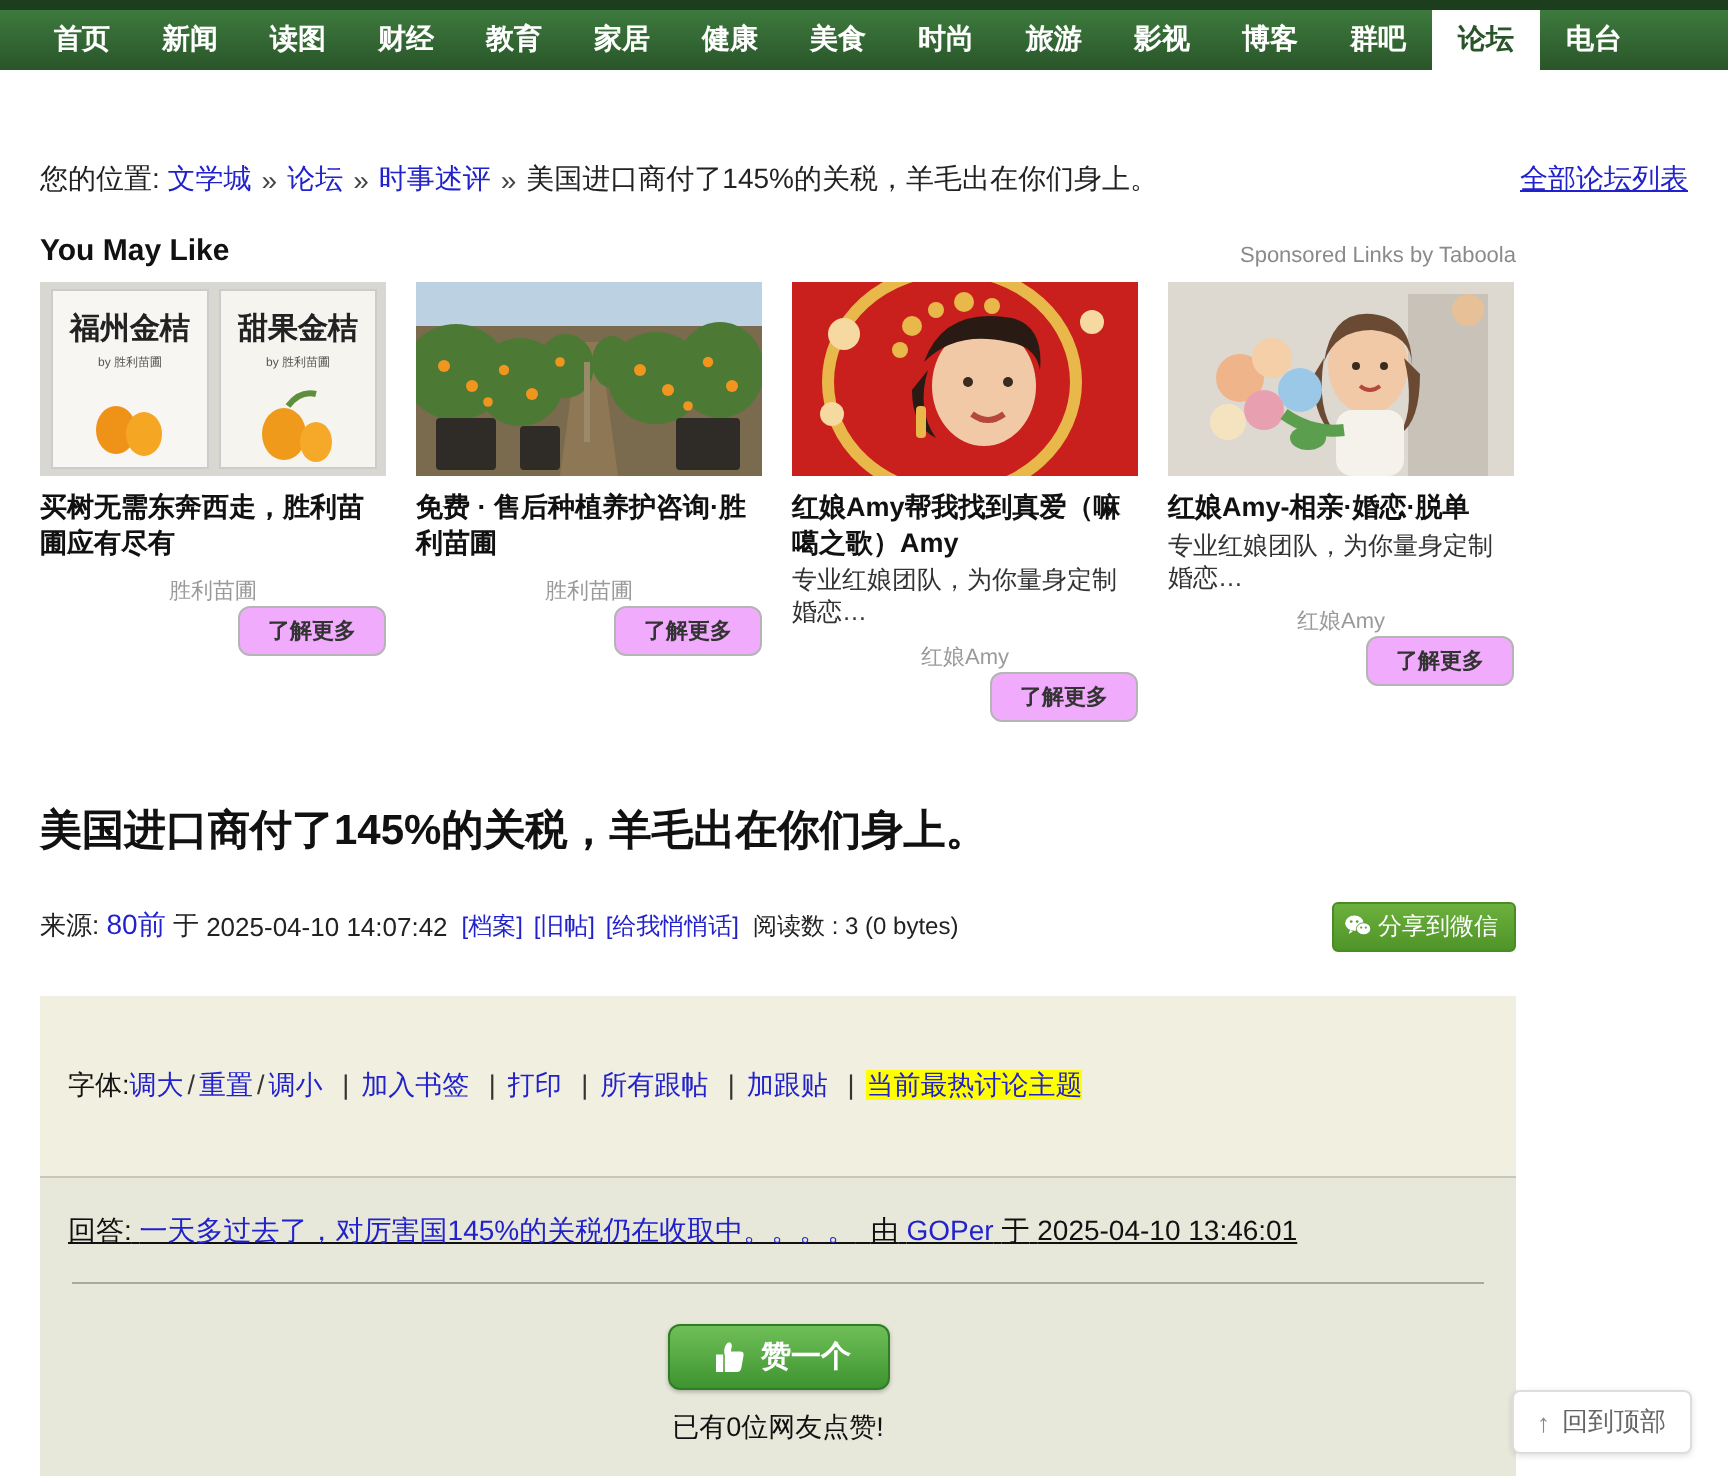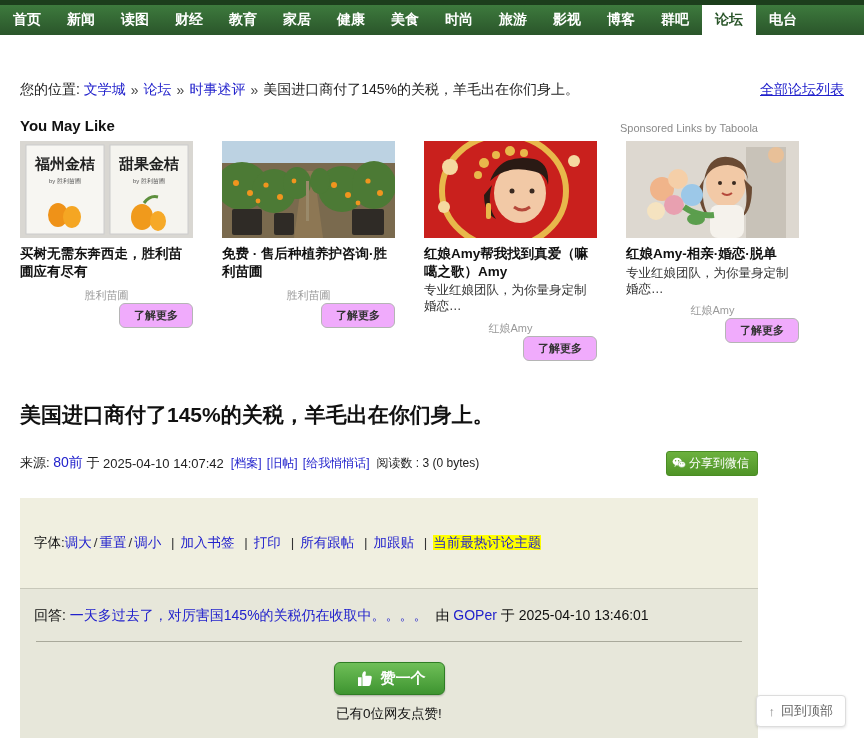--- a/index.html
+++ b/index.html
@@ -2,38 +2,38 @@
 <html><head>
 <meta charset="utf-8">
 <style>
   * { margin:0; padding:0; box-sizing:border-box; }
   html,body { background:#fff; }
   body { font-family:"Liberation Sans","DejaVu Sans",sans-serif; }
   .stage { position:relative; width:864px; height:738px; background:#fff; overflow:hidden; }
 
   
   .topstrip { height:5px; background:#1c3e1c; }
-  .navbar { height:30px; background:linear-gradient(to bottom,#3d7a3d,#2a552a); display:flex; align-items:stretch; padding-left:0; }
+  .navbar { height:30px; background:linear-gradient(to bottom,#3d7a3d,#2a552a); display:flex; align-items:stretch; padding-left:14px; }
   .nav-item { color:#fff; font-size:14px; font-weight:bold; text-decoration:none; padding:0 13px; display:flex; align-items:center; cursor:pointer; }
   .nav-item.active { background:#fff; color:#2a552a; }
 
   
   .breadcrumb { display:flex; align-items:center; font-size:14px; color:#222; padding:12px 20px 10px 20px;margin-top:34px; }
   .breadcrumb a { color:#2222cc; text-decoration:none; cursor:pointer; }
   .crumb-sep { margin:0 5px; color:#444; }
   .crumb-right { margin-left:auto; }
   .crumb-right a { text-decoration:underline; }
 
   .content { width:738px; margin-left:20px; position:relative; }
 
   
   .yml-head { display:flex; align-items:flex-end; margin:8px 0 7px 0; }
   .yml-title { font-size:15px; font-weight:bold; color:#111; }
   .sponsored { margin-left:auto; font-size:11px; color:#8a8a8a; }
-  .cards { display:flex; gap:29px; }
+  .cards { display:flex; gap:15px; }
   .card { width:173px; display:flex; flex-direction:column; cursor:pointer; }
   .card-img { width:173px; height:97px; display:block; }
   .card-title { font-size:13.5px; font-weight:bold; color:#111; line-height:1.3; margin-top:7px; }
   .card-desc { font-size:12.5px; color:#333; line-height:1.3; margin-top:2px; }
   .card-foot { display:flex; align-items:center; margin-top:6px;flex-direction:column; }
   .card-brand { font-size:11px; color:#9a9a9a; }
   .card-cta { margin-left:auto; font-size:11px; font-weight:bold; color:#333; background:#f0abfc; border:1px solid #b5b5b5; border-radius:6px; padding:4px 14px; cursor:pointer; }
 
   
   .post-title { font-size:21px; font-weight:bold; color:#111; margin:40px 0 0 0; }
@@ -47,21 +47,21 @@
 
   
   .toolbar { background:#f0efe0; margin-top:22px; padding:36px 14px; font-size:13.5px; color:#111; border-bottom:1px solid #c8c8ba; }
   .toolbar a { color:#2222cc; text-decoration:none; cursor:pointer; }
   .tb-sep { color:#333; margin:0 6px; }
   .tb-slash { color:#333; margin:0 2px; }
   .hot-highlight { background:#ffff00; }
 
   
   .post-body { background:#e7e7da; padding:18px 14px 20px 14px; min-height:278px; }
-  .reply-line { font-size:14px; color:#111; }
+  .reply-line { font-size:14px; color:#111;text-decoration:underline; }
   .reply-line a { color:#2222cc; text-decoration:none; cursor:pointer; }
   .body-hr { border:none; border-top:1px solid #a9a99b; margin:16px 2px 0 2px; }
   .like-wrap { text-align:center; margin-top:20px; }
   .like-btn { display:inline-flex; align-items:center; gap:8px; background:linear-gradient(to bottom,#6fbf58,#3e9430); border:1px solid #2f7d24; border-radius:6px; color:#fff; font-size:15px; font-weight:bold; padding:6px 18px; cursor:pointer; box-shadow:0 1px 2px rgba(0,0,0,0.25); }
   .like-count { text-align:center; font-size:13.5px; color:#111; margin-top:10px; }
   .hot-heading { color:#2e8b2e; font-size:17px; font-weight:bold; margin-top:44px; }
   .hot-hr { border:none; border-top:1px solid #a9a99b; margin:12px 2px 0 2px; }
   .hot-list { margin:16px 0 0 24px; }
   .hot-list li { font-size:13.5px; margin-bottom:10px; color:#333; }
   .hot-list a { color:#2222cc; text-decoration:none; cursor:pointer; }

